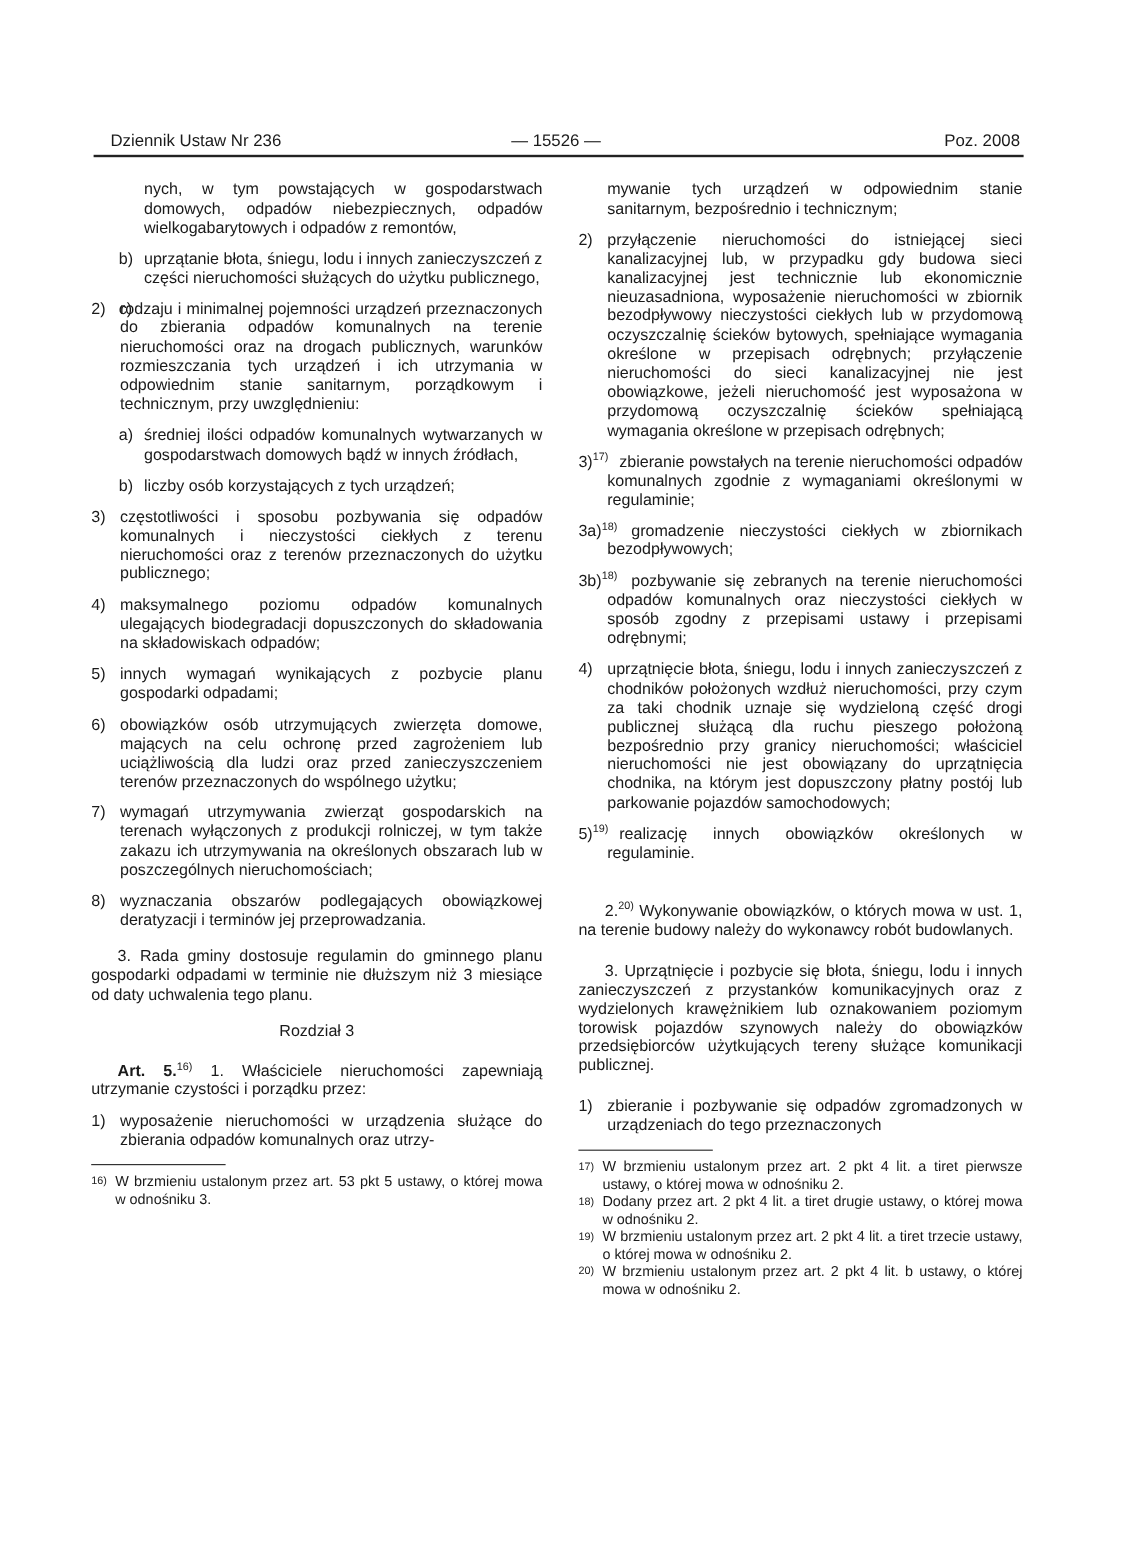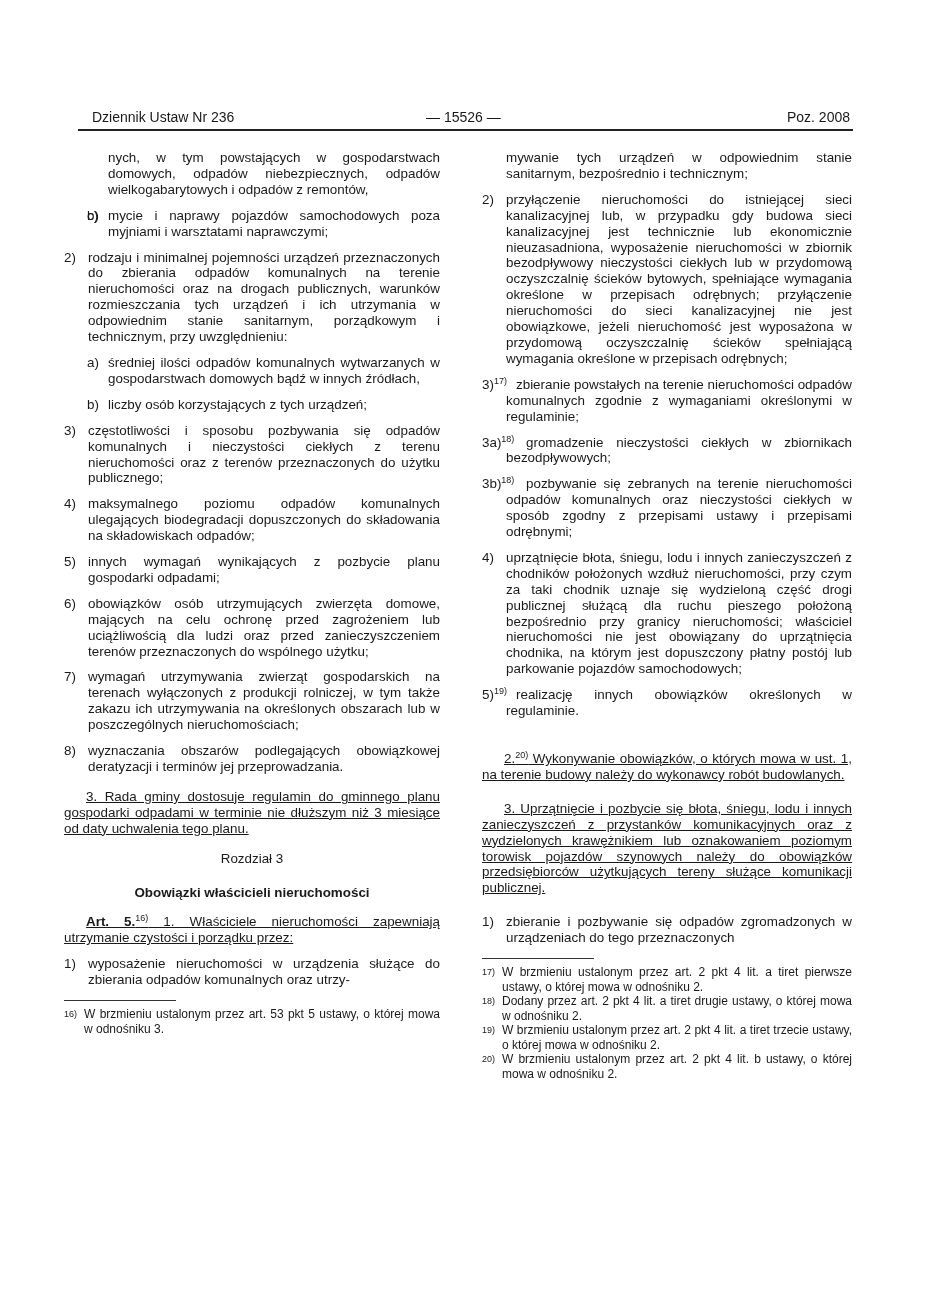--- a/index.html
+++ b/index.html
@@ -15,30 +15,30 @@
   .header .center { position: absolute; left: 348px; top: 1px; text-align: center; }
   .header .right { position: absolute; right: 2px; top: 1px; }
   .header-rule {
     position: absolute; left: 78px; top: 129px; width: 775px; height: 0;
     border-top: 2px solid #222;
   }
   .col {
     position: absolute; top: 150px; font-size: 13.4px; line-height: 15.9px;
     text-align: justify;
   }
-  .col.left { left: 64px; width: 376px; }
+  .col.left { left: 76px; width: 376px; }
   .col.right { left: 482px; width: 370px; }
   .item { position: relative; margin: 0 0 10px 0; }
   .item .num { position: absolute; left: 0; top: 0; white-space: nowrap; }
   .l1 { padding-left: 24px; }
   .l1 .num { left: 0; }
   .l2 { padding-left: 44px; }
   .l2 .num { left: 23px; }
   .cont { padding-left: 44px; margin: 0 0 10px 0; }
-  .indent-para { text-indent: 22px; margin: 0 0 14px 0; text-decoration: underline; }
+  .indent-para { text-indent: 22px; margin: 0 0 14px 0; }
   .center-title { text-align: center; margin: 0 0 18px 0; }
   .bold { font-weight: bold; }
   sup { font-size: 9px; line-height: 0; vertical-align: super; }
   .fn-rule { width: 112px; border-top: 1px solid #333; margin: 12px 0 6px 0; }
   .footnote {
     position: relative; padding-left: 20px; font-size: 12px; line-height: 14.5px;
     text-align: justify; margin: 0;
   }
   .footnote .fnum { position: absolute; left: 0; top: 0; font-size: 9px; }
   .r-first { padding-left: 24px; margin: 0 0 10px 0; }
@@ -51,24 +51,24 @@
   <span class="center">— 15526 —</span>
   <span class="right">Poz. 2008</span>
 </div>
 <div class="header-rule"></div>
 
 <div class="col left">
   <p class="cont">nych, w tym powstających w gospodarstwach domowych, odpadów niebezpiecznych, odpadów wielkogabarytowych i odpadów z remontów,</p>
 
   <div class="item l2">
     <span class="num">b)</span>
+    <span>uprzątanie błota, śniegu, lodu i innych zanieczyszczeń z części nieruchomości służących do użytku publicznego,</span>
   </div>
   <div class="item l2">
     <span class="num">c)</span>
-    <span>mycie i naprawy pojazdów samochodowych poza myjniami i warsztatami naprawczymi;</span>
   </div>
 
   <div class="item l1">
     <span class="num">2)</span>
     <span>rodzaju i minimalnej pojemności urządzeń przeznaczonych do zbierania odpadów komunalnych na terenie nieruchomości oraz na drogach publicznych, warunków rozmieszczania tych urządzeń i ich utrzymania w odpowiednim stanie sanitarnym, porządkowym i technicznym, przy uwzględnieniu:</span>
   </div>
   <div class="item l2">
     <span class="num">a)</span>
     <span>średniej ilości odpadów komunalnych wytwarzanych w gospodarstwach domowych bądź w innych źródłach,</span>
   </div>
@@ -98,21 +98,20 @@
     <span>wymagań utrzymywania zwierząt gospodarskich na terenach wyłączonych z produkcji rolniczej, w tym także zakazu ich utrzymywania na określonych obszarach lub w poszczególnych nieruchomościach;</span>
   </div>
   <div class="item l1" style="margin-bottom:14px;">
     <span class="num">8)</span>
     <span>wyznaczania obszarów podlegających obowiązkowej deratyzacji i terminów jej przeprowadzania.</span>
   </div>
 
   <p class="indent-para" style="">3. Rada gminy dostosuje regulamin do gminnego planu gospodarki odpadami w terminie nie dłuższym niż 3 miesiące od daty uchwalenia tego planu.</p>
 
   <p class="center-title">Rozdział 3</p>
-  <p class="center-title bold" style="margin-bottom:14px;">Obowiązki właścicieli nieruchomości</p>
 
   <p class="indent-para" style="margin-bottom:10px;">
     <span class="bold">Art. 5.</span><sup>16)</sup><span> 1. Właściciele nieruchomości zapewniają utrzymanie czystości i porządku przez:</span>
   </p>
 
   <div class="item l1" style="margin-bottom:4px;">
     <span class="num">1)</span>
     <span>wyposażenie nieruchomości w urządzenia służące do zbierania odpadów komunalnych oraz utrzy-</span>
   </div>
 

